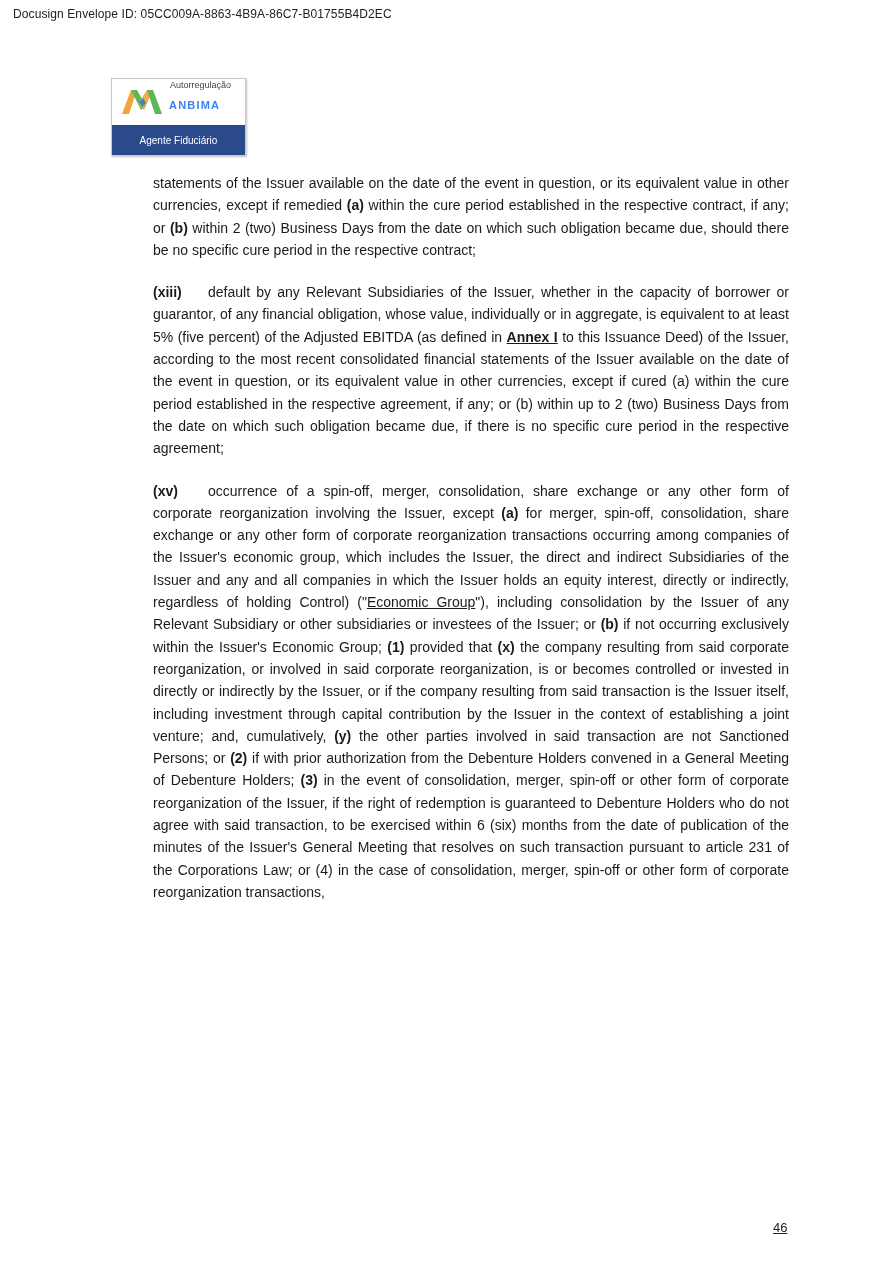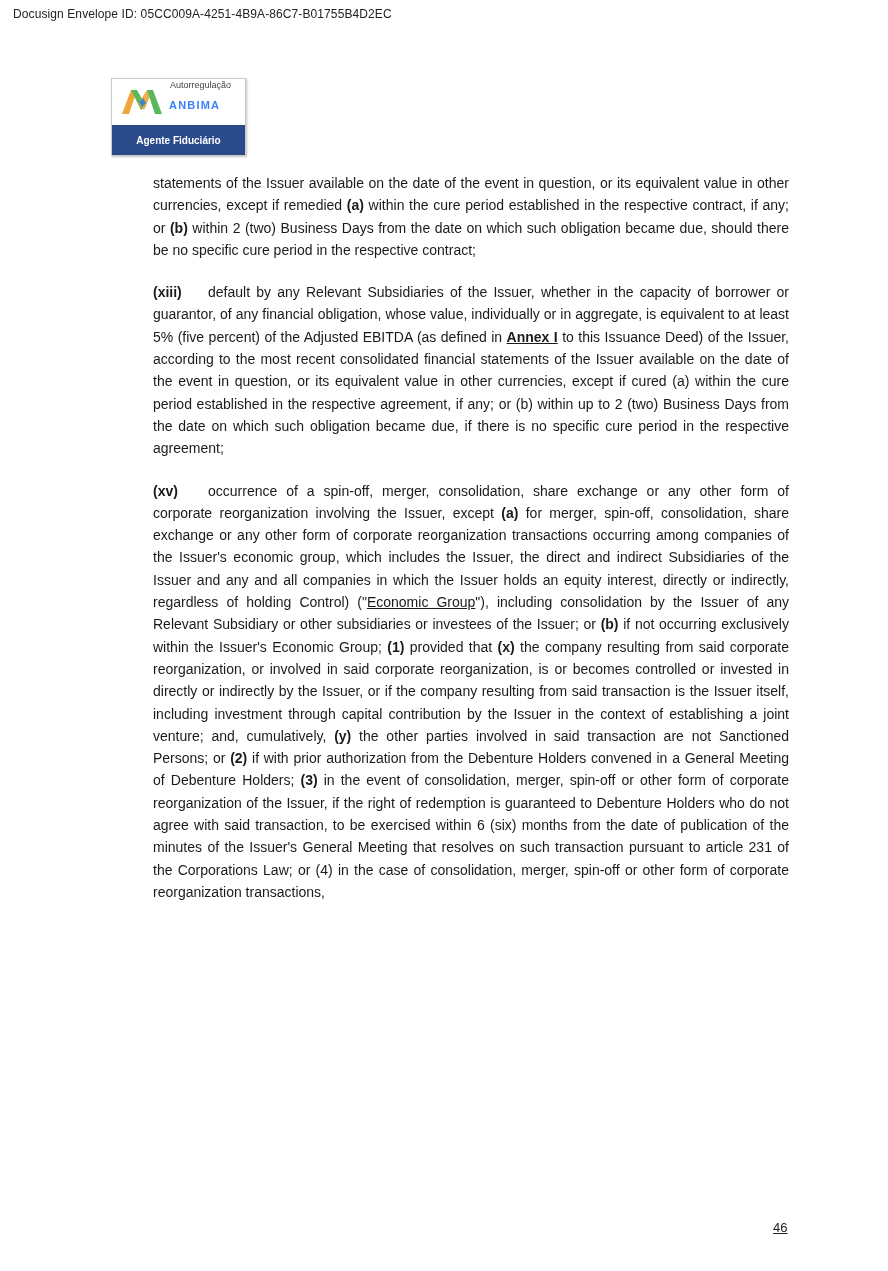--- a/index.html
+++ b/index.html
@@ -3,32 +3,32 @@
 <meta charset="utf-8">
 <style>
   html, body { margin: 0; padding: 0; background: #ffffff; }
   body { width: 888px; height: 1271px; position: relative; overflow: hidden; font-family: "Liberation Sans", sans-serif; color: #1a1a1a; }
   .envelope { position: absolute; left: 13px; top: 7px; font-size: 12px; color: #222; font-family: "Liberation Sans", sans-serif; letter-spacing: 0.1px; }
   .logo { position: absolute; left: 111px; top: 78px; width: 133px; height: 76px; border: 1px solid #c9c9c9; box-shadow: 1px 1px 2px rgba(0,0,0,0.25); background: #fff; overflow: hidden; }
   .logo-top { height: 44px; position: relative; }
   .logo-mark { position: absolute; left: 10px; top: 9px; width: 40px; height: 26px; }
   .logo-sub { position: absolute; left: 58px; top: 1px; font-size: 9px; color: #444; font-family: Liberation Sans, sans-serif; text-align: center; }
   .logo-brand { position: absolute; left: 57px; top: 20px; font-size: 11px; font-weight: bold; color: #3b82f6; letter-spacing: 1.2px; font-family: "Liberation Sans", sans-serif; }
-  .logo-band { position: absolute; left: 0; right: 0; bottom: 0; height: 30px; background: #2a4a8c; color: #fff; font-size: 10px; font-weight: bold; display: flex; align-items: center; justify-content: center; font-family: "Liberation Sans", sans-serif; }
+  .logo-band { position: absolute; left: 0; right: 0; bottom: 0; height: 30px; background: #2a4a8c; color: #fff; font-size: 10px; font-weight: normal; display: flex; align-items: center; justify-content: center; font-family: "Liberation Sans", sans-serif; }
   .body-text { position: absolute; left: 153px; top: 172px; width: 636px; font-family: "Liberation Sans", sans-serif; font-size: 14px; line-height: 22.3px; color: #1a1a1a; }
   .para { margin: 0 0 20px 0; text-align: justify; text-align-last: left; hyphens: none; }
   .para .u { text-decoration: underline; }
   .para .ub { text-decoration: underline; font-weight: bold; }
   .num { font-weight: bold; display: inline-block; width: 55px; }
   .page-num { position: absolute; left: 773px; top: 1220px; font-size: 13px; color: #222; font-family: "Liberation Sans", sans-serif; text-decoration: underline; }
 </style>
 </head>
 <body>
 
-<div class="envelope">Docusign Envelope ID: 05CC009A-4251-4B9A-86C7-B01755B4D2EC</div>
+<div class="envelope">Docusign Envelope ID: 05CC009A-8863-4B9A-86C7-B01755B4D2EC</div>
 
 <div class="logo">
   <div class="logo-top">
     <svg class="logo-mark" viewBox="0 0 40 26">
       <polygon points="0,26 9,2 15,2 7,26" fill="#f0a53a"></polygon>
       <polygon points="9,2 15,2 24,18 19,22" fill="#5bb85a"></polygon>
       <polygon points="16,16 25,2 31,2 22,22" fill="#f0a53a" opacity="0.9"></polygon>
       <polygon points="25,2 31,2 40,26 33,26" fill="#5bb85a"></polygon>
       <polygon points="17,14 21,10 24,15 20,19" fill="#3a86c8"></polygon>
     </svg>

